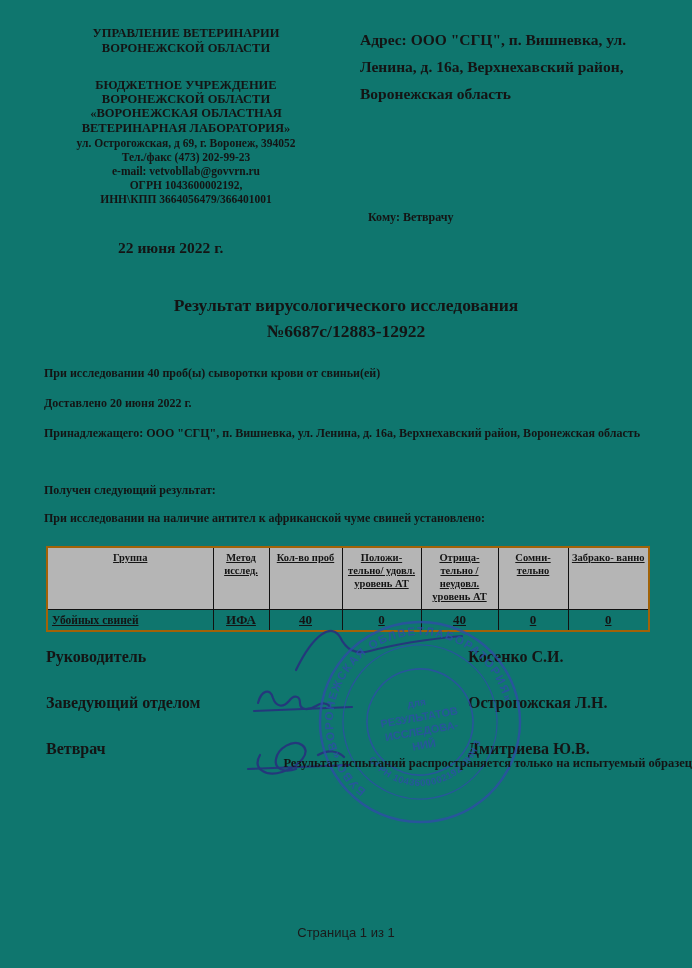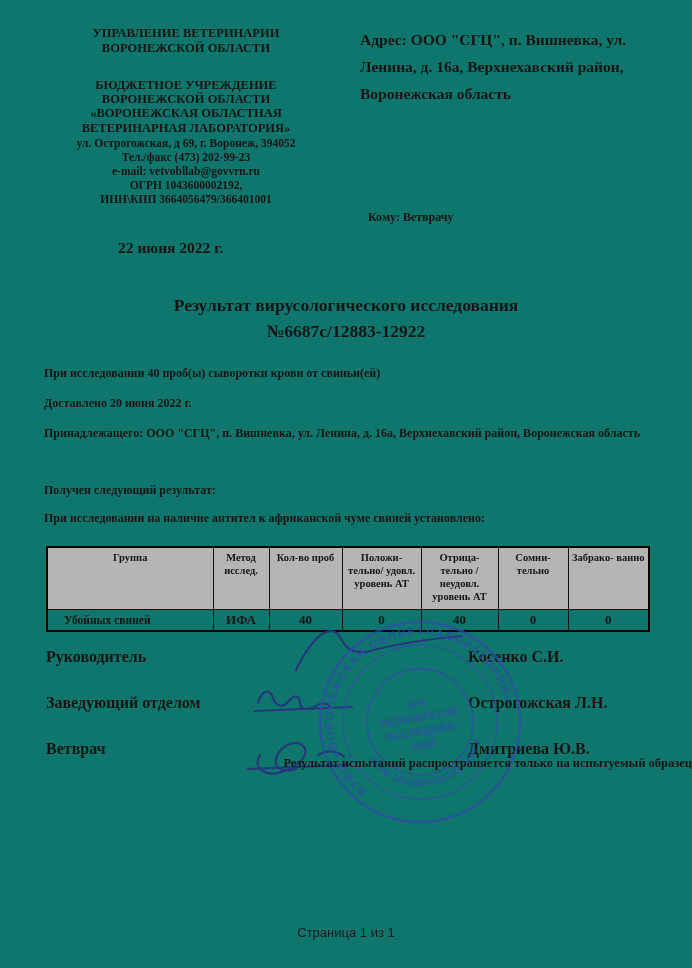--- a/index.html
+++ b/index.html
@@ -14,25 +14,25 @@
   .lh-cont  { margin-top:1px; font-size:11.5px; line-height:1.22; }
 
   .addr { left:360px; top:26px; width:308px; font-size:15.5px; font-weight:bold; line-height:1.75; }
   .kome { left:368px; top:210px; font-size:12px; font-weight:bold; }
   .date { left:118px; top:239px; font-size:15.5px; font-weight:bold; }
 
   .title { left:0; top:292px; width:692px; text-align:center; font-size:17.5px; font-weight:bold; line-height:1.5; }
 
   .body-line { left:44px; width:610px; font-size:12px; font-weight:bold; line-height:1.55; }
 
-  table.results { left:46px; top:546px; width:602px; border-collapse:collapse; table-layout:fixed; font-family:"Liberation Serif", serif; border:2px solid #000000; }
+  table.results { left:46px; top:546px; width:602px; border-collapse:collapse; table-layout:fixed; font-family:"Liberation Serif", serif; border:2px solid #a16207;text-decoration:underline; }
   table.results th, table.results td { border:1px solid #111; overflow:hidden; }
   table.results th { background:#b5b5b5; font-size:10.5px; font-weight:bold; text-align:center; vertical-align:top; padding:3px 2px; line-height:1.25; height:62px; }
   table.results td { font-size:13px; font-weight:bold; text-align:center; height:22px; padding:1px 2px; }
-  table.results td.c-left { text-align:left; font-size:11.5px; padding-left:16px; }
+  table.results td.c-left { text-align:left; font-size:11.5px; padding-left:4px; }
 
   .sig-role { left:46px; font-size:16px; font-weight:bold; }
   .sig-name { left:468px; font-size:16px; font-weight:bold; }
 
   .disclaimer { left:0; top:756px; width:692px; text-align:right; font-size:12.5px; font-weight:bold; }
   .pagenum { left:0; top:925px; width:692px; text-align:center; font-family:"Liberation Sans", sans-serif; font-size:13px; color:#1a1a1a; }
 
   .sig-svg { left:230px; top:615px; }
   .stamp-svg { left:314px; top:616px; opacity:.78; }
   .stamp-text { font-family:"Liberation Sans", sans-serif; font-weight:bold; }

